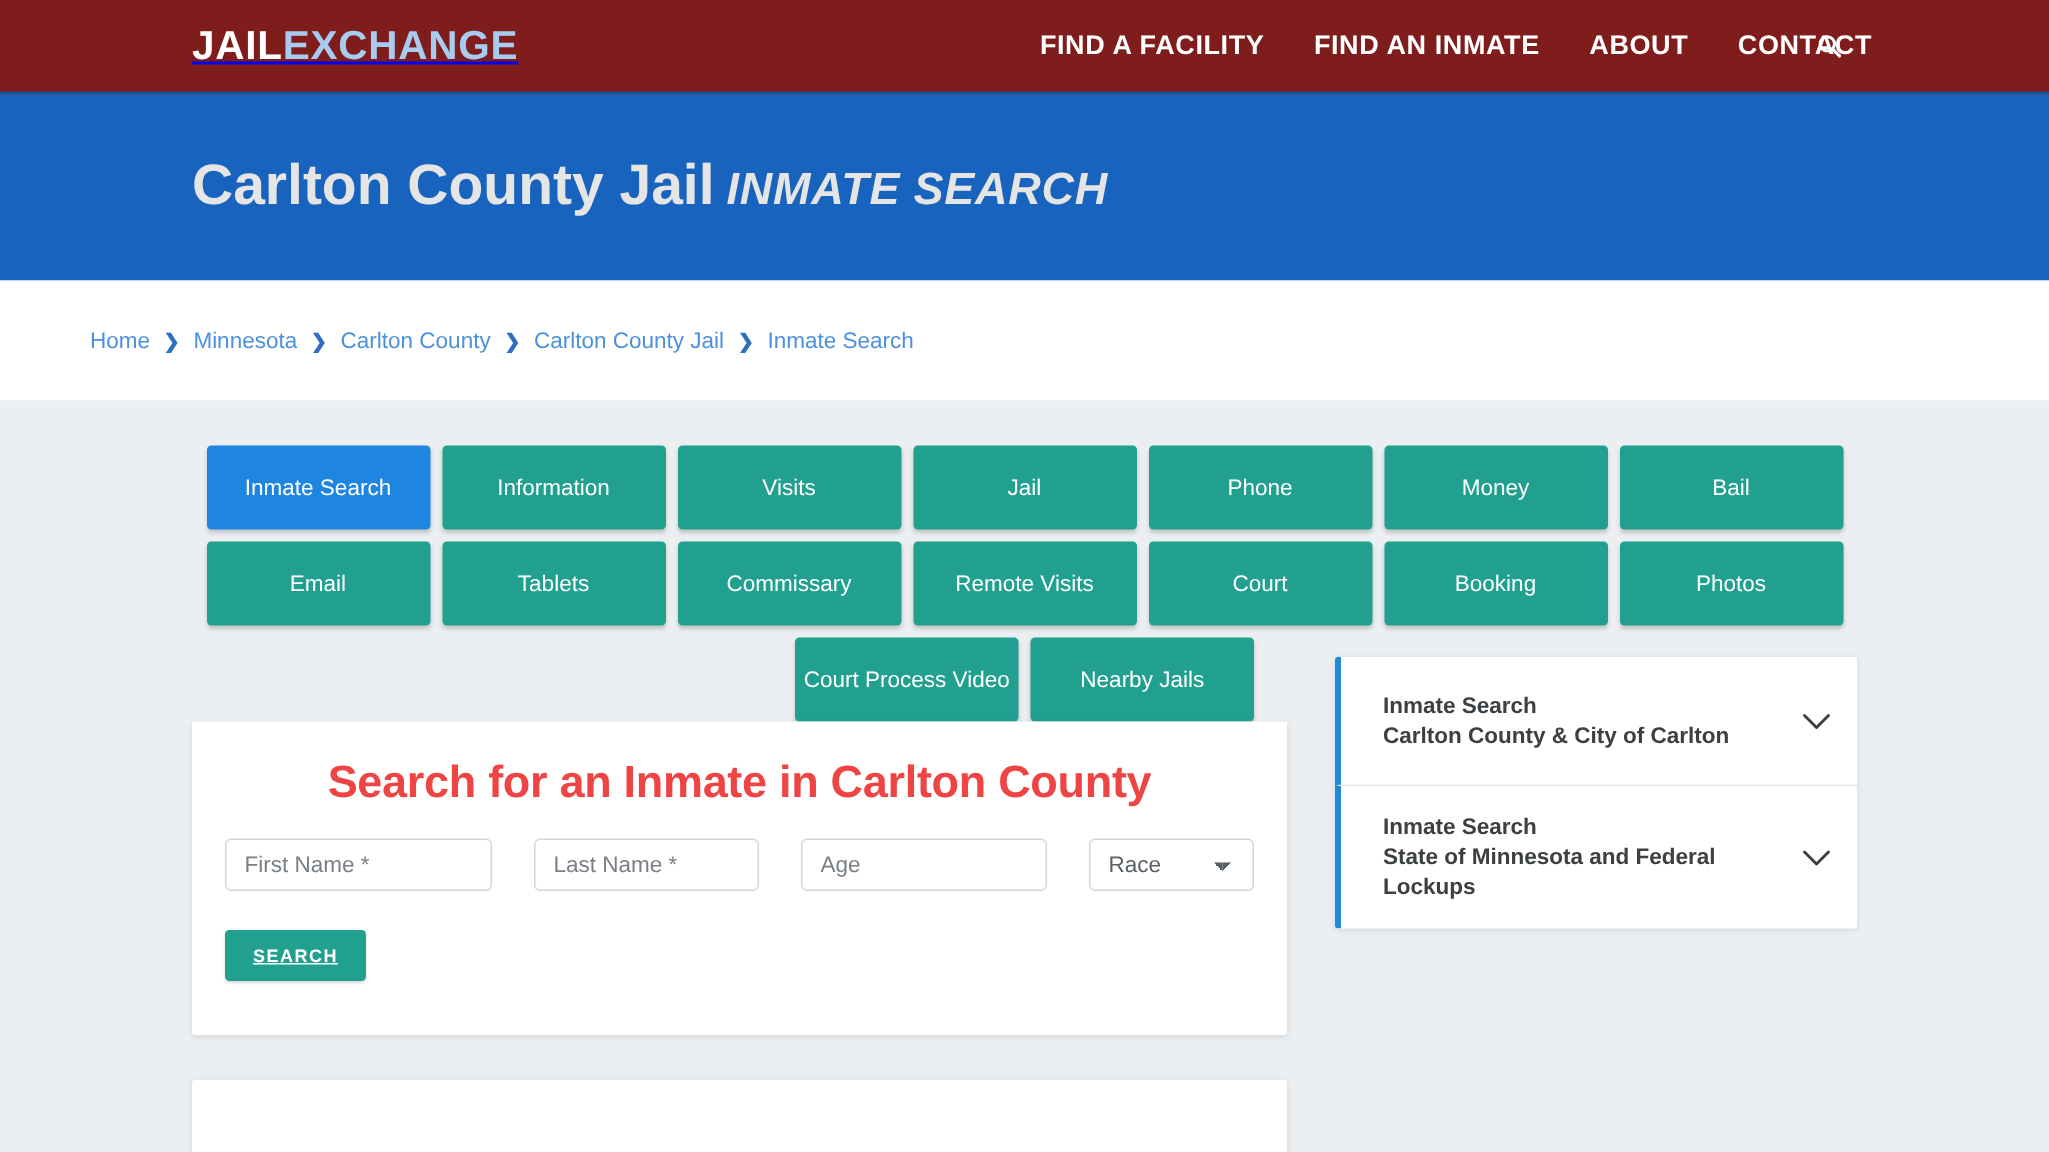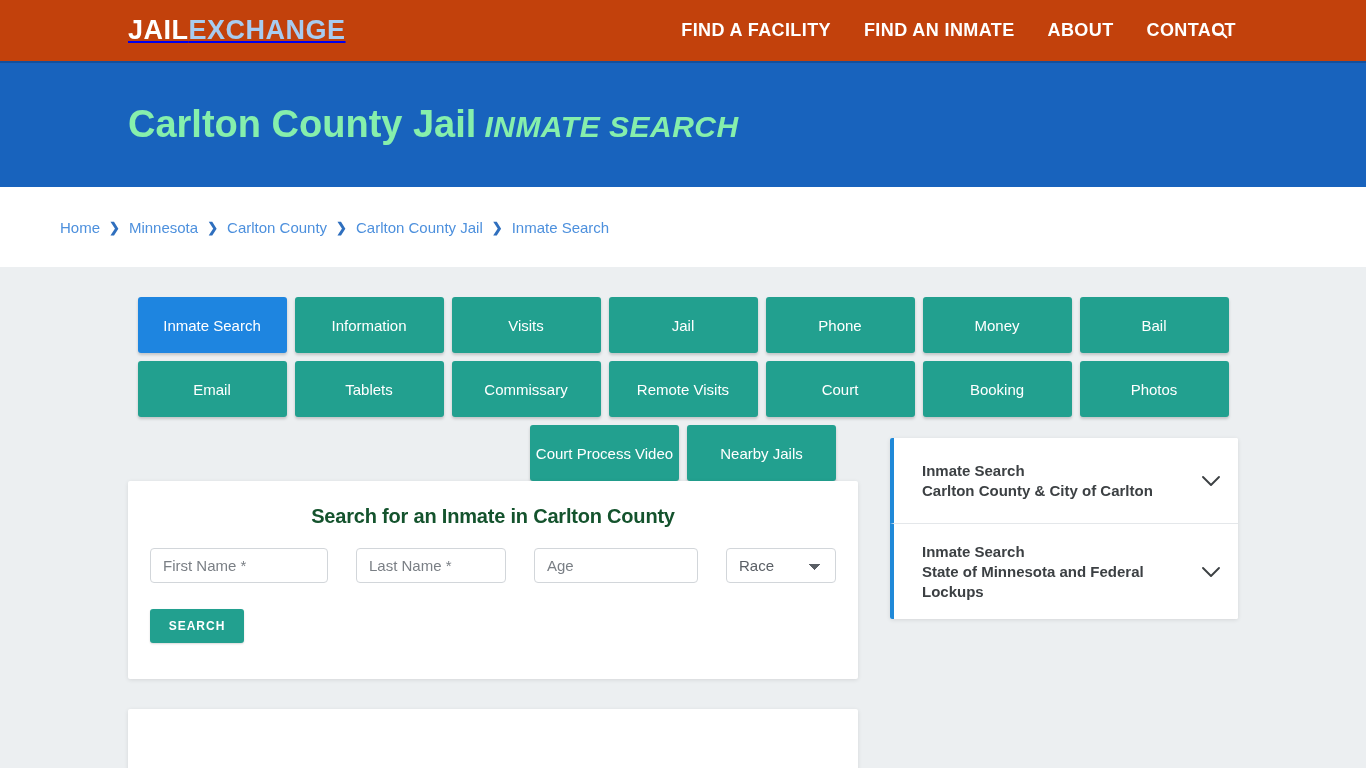--- a/index.html
+++ b/index.html
@@ -14,25 +14,25 @@
   body {
     font-family: "Liberation Sans", sans-serif;
     background: #eceff1;
     color: #333;
     -webkit-font-smoothing: antialiased;
   }
 
   
   .navbar {
     height: 63px;
-    background: #c2410c;
+    background: #7f1d1d;
     border-bottom: 2px solid #14509c;
     display: flex;
     align-items: center;
-    padding: 0 12px 0 128px;
+    padding: 0 0 0 128px;
     position: relative;
   }
 
   .logo {
     font-size: 27px;
     font-weight: bold;
     letter-spacing: 0.5px;
     line-height: 1;
     user-select: none;
   }
@@ -75,21 +75,21 @@
   
   .title-band {
     height: 124px;
     background: #1863bd;
     display: flex;
     align-items: center;
     padding-left: 128px;
   }
 
   .page-title {
-    color: #86efac;
+    color: #e5e5e5;
     font-size: 38px;
     font-weight: bold;
     line-height: 1.1;
     white-space: nowrap;
   }
   .page-title .title-sub {
     font-size: 30px;
     font-style: italic;
     font-weight: bold;
     letter-spacing: 0.5px;
@@ -195,23 +195,23 @@
     box-shadow: 0 1px 4px rgba(0,0,0,0.10);
     border-radius: 2px;
   }
 
   .search-card {
     padding: 24px 22px 36px 22px;
   }
 
   .search-heading {
     text-align: center;
-    font-size: 20px;
-    font-weight: bold;
-    color: #14532d;
+    font-size: 30px;
+    font-weight: bold;
+    color: #ef4444;
     margin-bottom: 20px;
     letter-spacing: -0.2px;
   }
 
   .search-fields {
     display: flex;
     gap: 28px;
   }
 
   .field {
@@ -251,20 +251,21 @@
     background: #22a08f;
     color: #ffffff;
     border: none;
     border-radius: 3px;
     font-size: 12px;
     font-weight: bold;
     letter-spacing: 1px;
     cursor: pointer;
     font-family: "Liberation Sans", sans-serif;
     box-shadow: 0 1px 2px rgba(0,0,0,0.15);
+    text-decoration: underline;
   }
 
   
   .card-secondary {
     margin-top: 30px;
     height: 120px;
     background: #ffffff;
     box-shadow: 0 1px 4px rgba(0,0,0,0.10);
     border-radius: 2px;
   }

